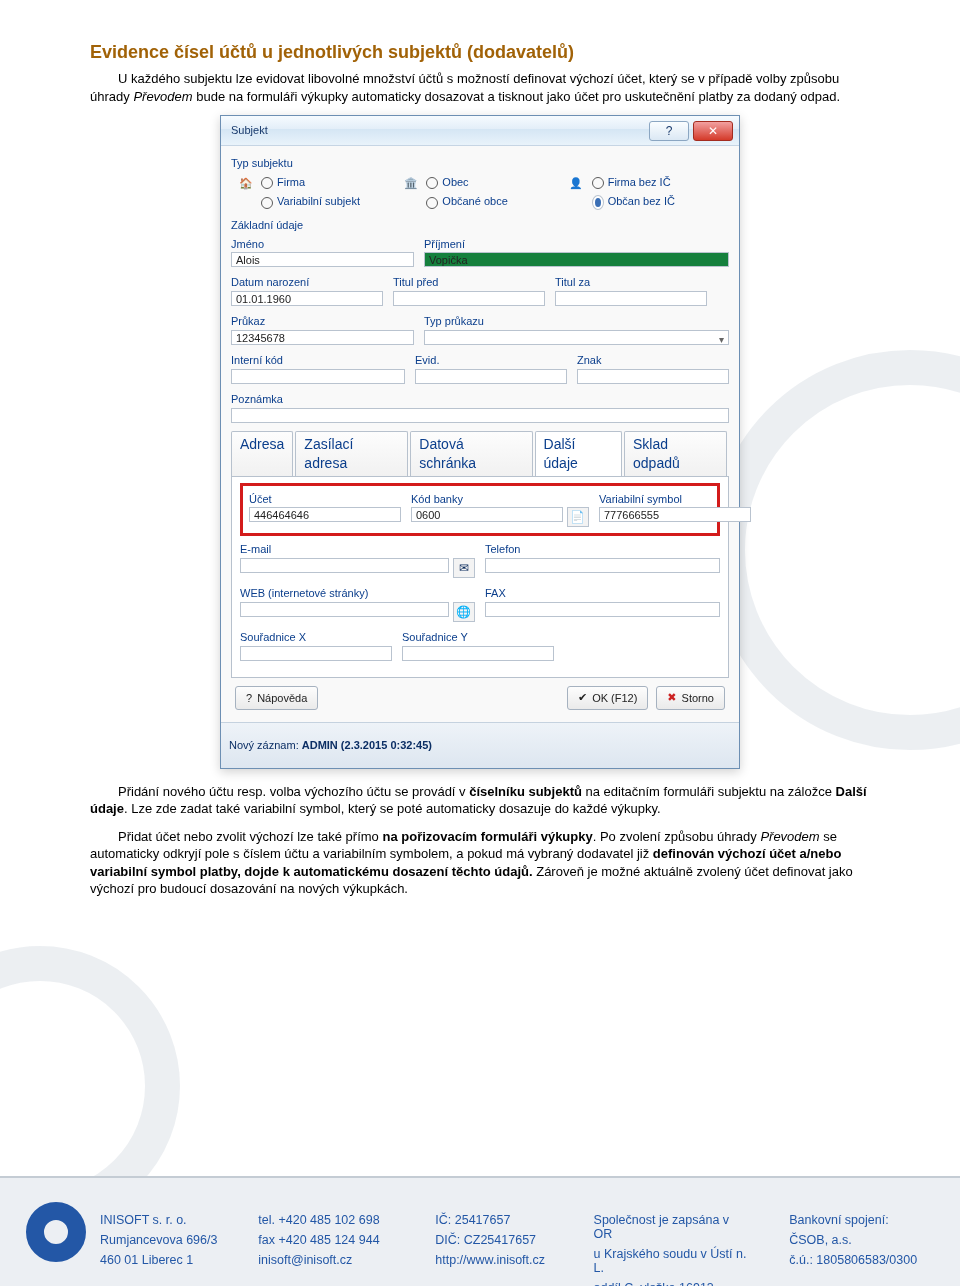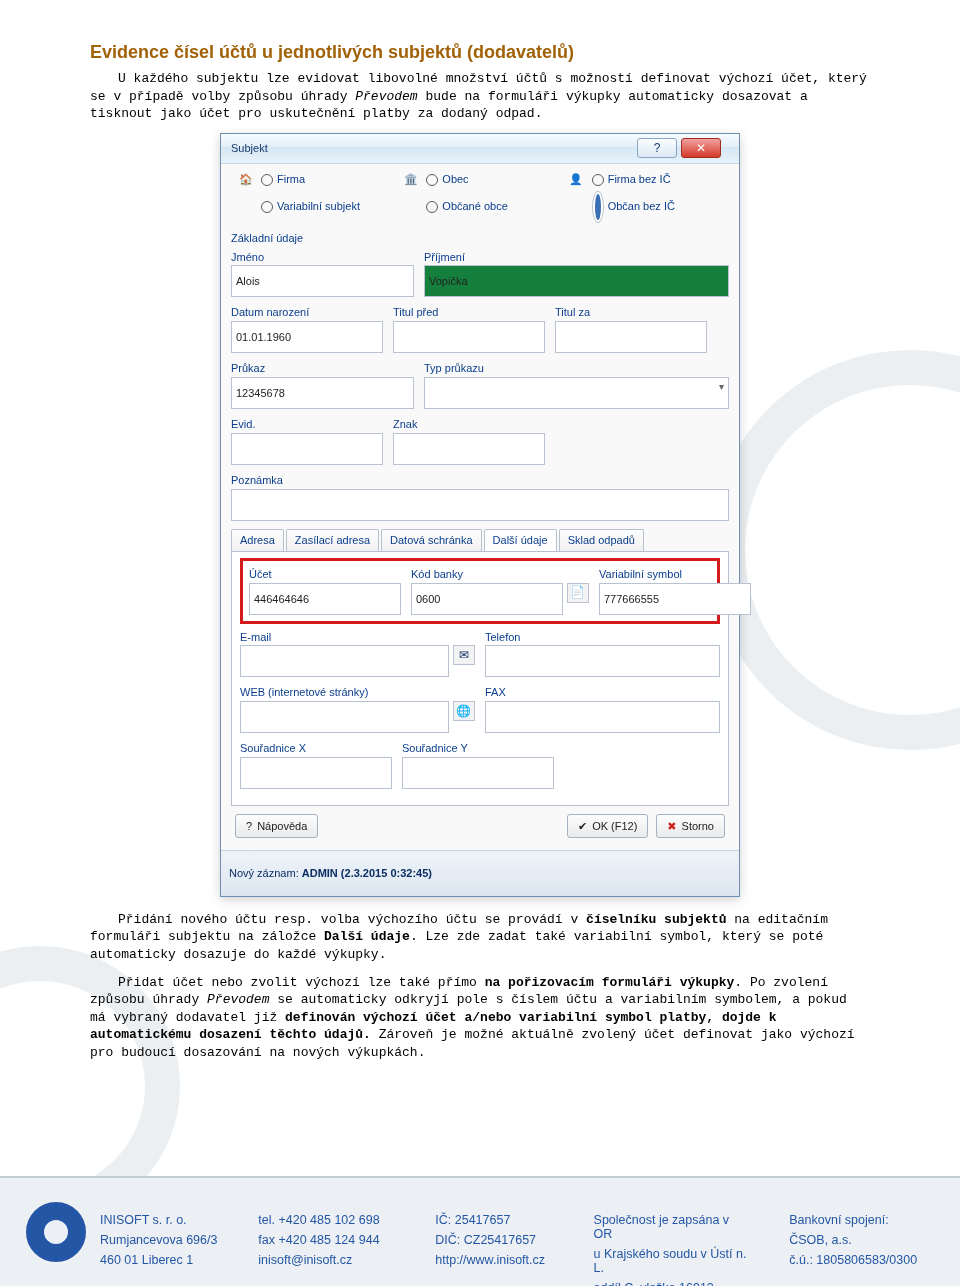--- a/index.html
+++ b/index.html
@@ -25,41 +25,41 @@
     font-size: 13px;
     line-height: 1.35;
     color: #000;
   }
   h1 {
     color: #a16207;
     font-size: 18px;
     font-weight: bold;
     margin-bottom: 6px;
   }
-  .para { margin: 4px 0 10px 0; text-align: left; text-indent: 28px; font-family: Liberation Mono, monospace; }
+  .para { margin: 4px 0 10px 0; text-align: left; text-indent: 28px; }
   .para.first { text-indent: 28px; }
   em { font-style: italic; }
   b { font-weight: bold; }
 
   
   .dialog {
     width: 520px;
     margin: 10px auto 14px auto;
     border: 1px solid #6d8fb3;
     background: #f2f2f2;
     font-size: 11px;
     color: #0a2a5c;
     box-shadow: 0 3px 10px rgba(0,0,0,.18);
   }
   .titlebar {
     height: 30px;
     background: linear-gradient(#f6fbff,#e3eef8 45%,#d5e6f4 46%,#e9f3fb);
     border-bottom: 1px solid #c6d5e4;
     display: flex; align-items: center; justify-content: space-between;
-    padding: 0 18px 0 10px;
+    padding: 0 6px 0 10px;
     color: #1a3b6d;
   }
   .titlebar .right { display: flex; gap: 4px; }
   .winbtn {
     width: 40px; height: 20px; border: 1px solid #8ba6c2; border-radius: 3px;
     background: linear-gradient(#fafdff,#dbe8f4);
     display: flex; align-items: center; justify-content: center;
     font-size: 12px;
   }
   .winbtn.close { background: linear-gradient(#f2a0a0,#d43a2a); color: #fff; border-color: #a32c20;}
@@ -73,31 +73,31 @@
     padding: 2px 0 4px 8px;
   }
   .ic { width: 14px; height: 14px; display:inline-block; font-size: 11px; text-align:center; }
   .radio { width:12px; height:12px; border:1px solid #5a5a5a; border-radius:50%; display:inline-block; vertical-align:middle; margin-right:4px; position:relative;}
   .radio.sel::after{content:"";position:absolute;inset:2px;background:#3b6fb5;border-radius:50%;}
   .rlabel { color:#0b3e8c; font-size:11px; }
   .row { display: flex; gap: 10px; margin: 2px 0 6px 0; }
   .col { display: flex; flex-direction: column; flex: 1; }
   .lbl { color:#0b3e8c; font-size:11px; margin: 2px 0 1px 0; }
   .inp, .sel {
-    height: 32px; padding: 2px 4px;
+    height: 15px; padding: 2px 4px;
     border: 1px solid #b9c3cf; background: #fff;
     font-size: 11px; color: #222;
   }
   .inp.yellow { background: #15803d; }
   .sel { background: #fff; position: relative; }
   .sel::after{ content:"▾"; position:absolute; right:4px; top:2px; color:#666; font-size:10px;}
   .tabs { display: flex; margin-top: 8px; }
   .tab {
     border: 1px solid #b7c1cd; border-bottom: none;
-    padding: 3px 8px; font-size: 11px; color:#0b3e8c;
+    padding: 3px 8px; font-size: 14px; color:#0b3e8c;
     background: linear-gradient(#fdfdfd,#f1f1f1);
     margin-right: 2px; border-radius: 2px 2px 0 0;
     position: relative;
   }
   .tab.active { background:#fff; z-index:2; }
   .tabpanel {
     border: 1px solid #b7c1cd; padding: 6px 8px 10px 8px;
     background:#fff; z-index:1;
   }
   .redbox {
@@ -152,20 +152,21 @@
         <div class="winbtn">
             <span>?</span>
           </div>
         <div class="winbtn close">
             <span>✕</span>
           </div>
       </div>
     </div>
 
     <div class="body">
+      <div class="group-title">Typ subjektu</div>
       <div class="subject-row">
         <span class="ic">🏠</span>
         <span><span class="radio"></span><span class="rlabel">Firma</span></span>
         <span class="ic">🏛️</span>
         <span><span class="radio"></span><span class="rlabel">Obec</span></span>
         <span class="ic">👤</span>
         <span><span class="radio"></span><span class="rlabel">Firma bez IČ</span></span>
 
         <span class="ic"></span>
         <span><span class="radio"></span><span class="rlabel">Variabilní subjekt</span></span>
@@ -209,20 +210,24 @@
           <span class="lbl">Průkaz</span>
           <input class="inp" value="12345678" style="">
         </div>
         <div class="col">
           <span class="lbl">Typ průkazu</span>
           <div class="sel"></div>
         </div>
       </div>
 
       <div class="row">
+        <div class="col" style="flex:1.2">
+          <span class="lbl">Interní kód</span>
+          <input class="inp" style="">
+        </div>
         <div class="col" style="flex:0.25">
           <span class="lbl">Evid.</span>
           <input class="inp" style="">
         </div>
         <div class="col" style="flex:0.25">
           <span class="lbl">Znak</span>
           <input class="inp" style="">
         </div>
       </div>
 

